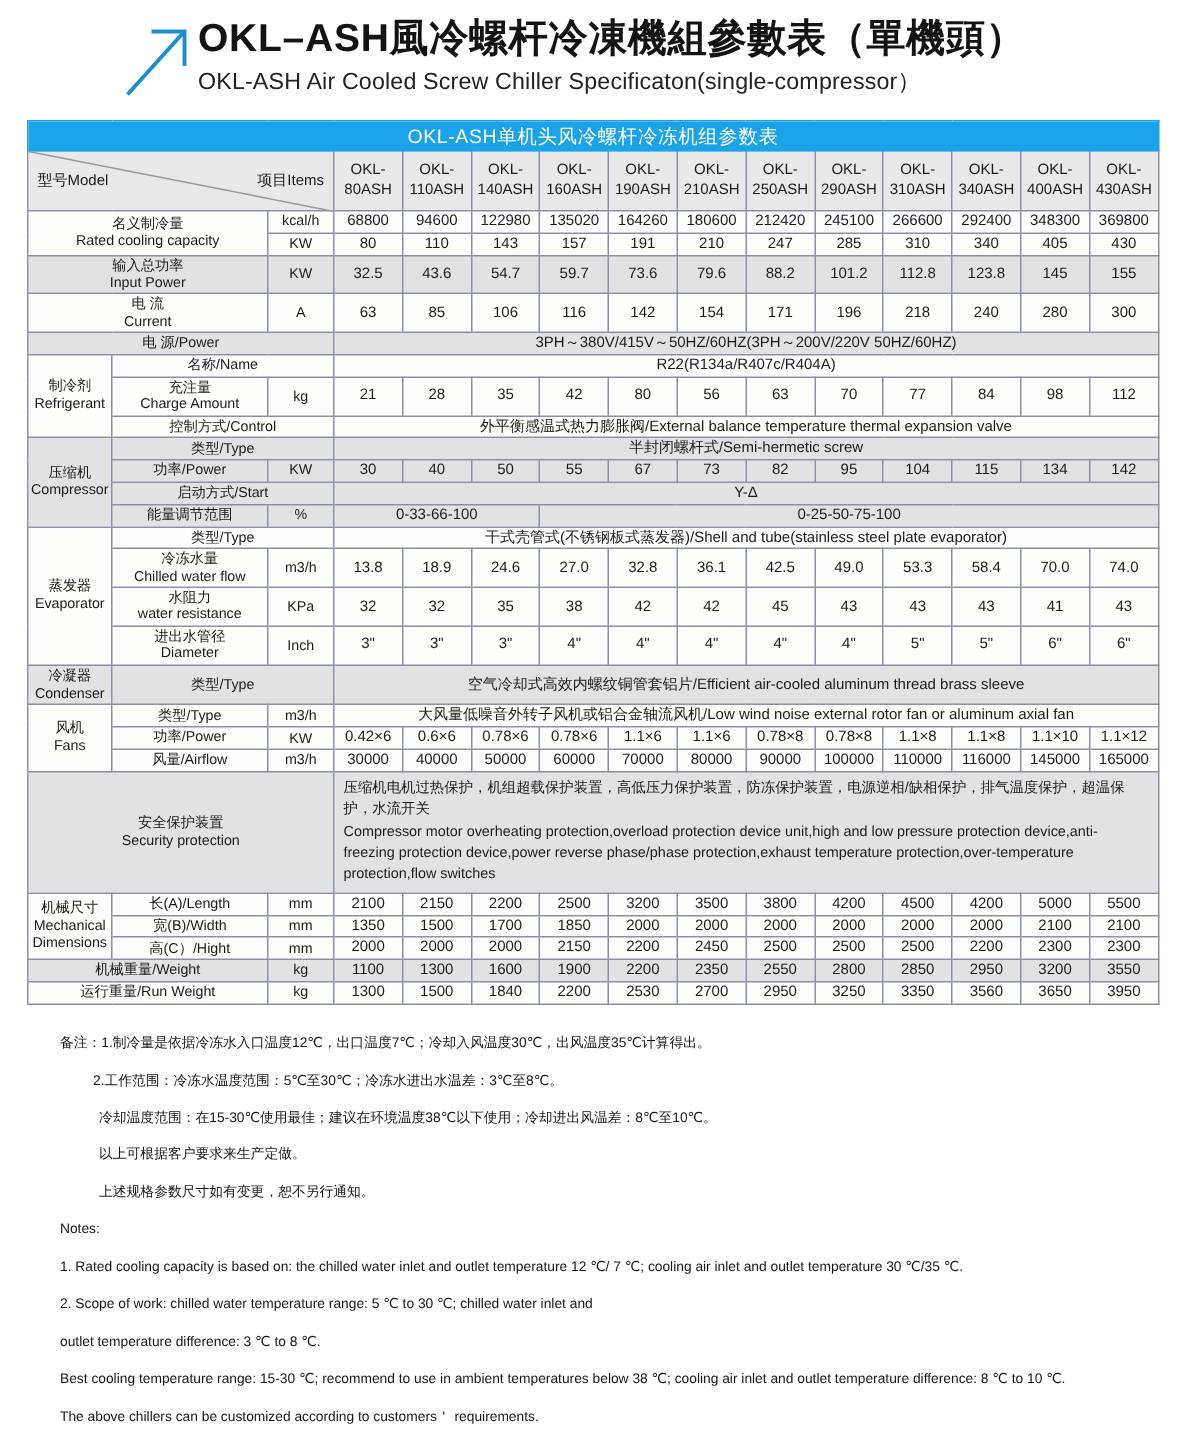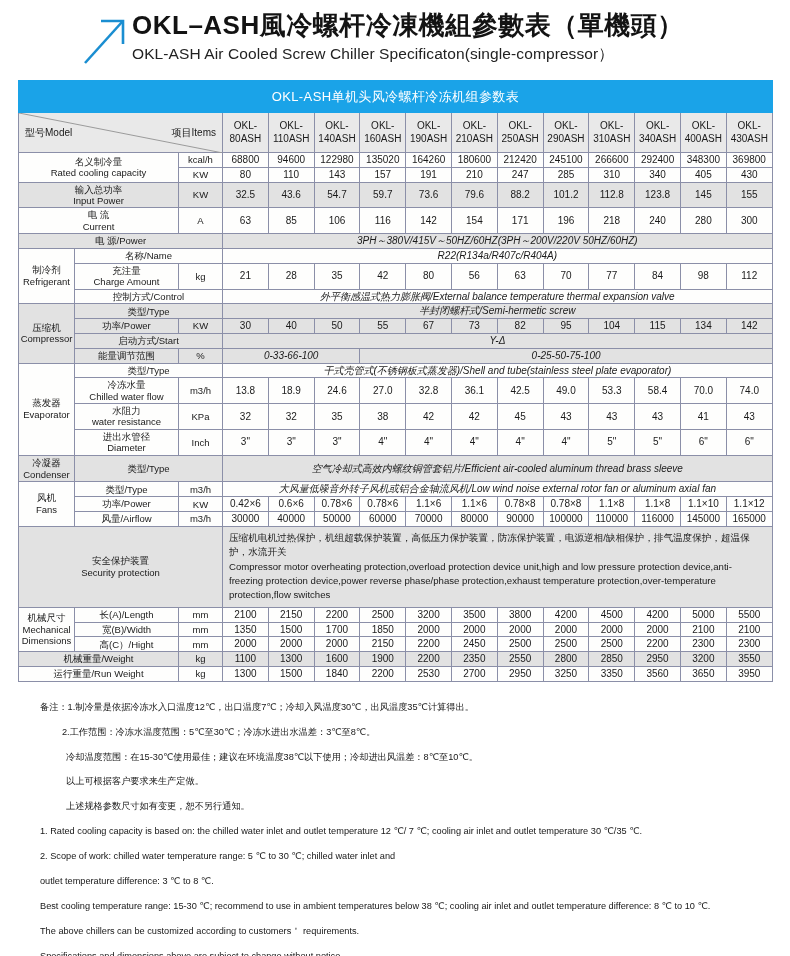--- a/index.html
+++ b/index.html
@@ -40,21 +40,21 @@
     border: 1px solid #8b8fa8;
     text-align: center; vertical-align: middle;
     padding: 1px 1px;
     background: #fefefd;
     font-weight: 400;
     word-break: break-word;
   }
   .banner {
     background: #1aa3e8 !important;
     color: #ffffff; font-size: 13px; font-weight: 700;
-    height: 32px; letter-spacing: .4px;
+    height: 20px; letter-spacing: .4px;
     border: 1px solid #1aa3e8 !important;
   }
   .grey { background: #e2e2e2 !important; }
   .hdr-model {
     position: relative; height: 40px; padding: 0 !important;
     background: #e9e9e9 !important;
   }
   .hdr-model .diag { position: absolute; inset: 0; }
   .hdr-model .m1 {
     position: absolute; left: 6px; top: 14px;
@@ -65,21 +65,21 @@
     font-size: 10px; color: #1a1a1a;
   }
   .model-cell {
     background: #e9e9e9 !important;
     font-size: 10px; line-height: 1.22; height: 40px; margin-top: 34px;
   }
   .lbl { font-size: 9.5px; line-height: 1.2; }
   .lbl-cn { display: block; }
   .lbl-en { display: block; }
   .unit { font-size: 9.5px; }
-  .wide { font-size: 10px; font-style: italic; }
+  .wide { font-size: 10px; }
   .val { font-size: 10px; }
   .rowgrp { font-size: 9.5px; line-height: 1.25; }
   .safety {
     text-align: left !important; padding: 4px 6px !important;
     font-size: 9.6px; line-height: 1.5;
     background: #e2e2e2 !important;
   }
   .safety div { margin: 0; }
 
   
@@ -576,20 +576,21 @@
     </tbody>
   </table>
   </div>
 
   <div class="notes">
     <p>备注：1.制冷量是依据冷冻水入口温度12℃，出口温度7℃；冷却入风温度30℃，出风温度35℃计算得出。</p>
     <p class="ind1">2.工作范围：冷冻水温度范围：5℃至30℃；冷冻水进出水温差：3℃至8℃。</p>
     <p class="ind2">冷却温度范围：在15-30℃使用最佳；建议在环境温度38℃以下使用；冷却进出风温差：8℃至10℃。</p>
     <p class="ind2">以上可根据客户要求来生产定做。</p>
     <p class="ind2">上述规格参数尺寸如有变更，恕不另行通知。</p>
+    <p class="en">Notes:</p>
     <p>1. Rated cooling capacity is based on: the chilled water inlet and outlet temperature 12 ℃/ 7 ℃; cooling air inlet and outlet temperature 30 ℃/35 ℃.</p>
     <p>2. Scope of work: chilled water temperature range: 5 ℃ to 30 ℃; chilled water inlet and</p>
     <p>outlet temperature difference: 3 ℃ to 8 ℃.</p>
     <p>Best cooling temperature range: 15-30 ℃; recommend to use in ambient temperatures below 38 ℃; cooling air inlet and outlet temperature difference: 8 ℃ to 10 ℃.</p>
     <p> The above chillers can be customized according to customers＇ requirements.</p>
     <p>Specifications and dimensions above are subject to change without notice.</p>
   </div>
 
 </div>
 

